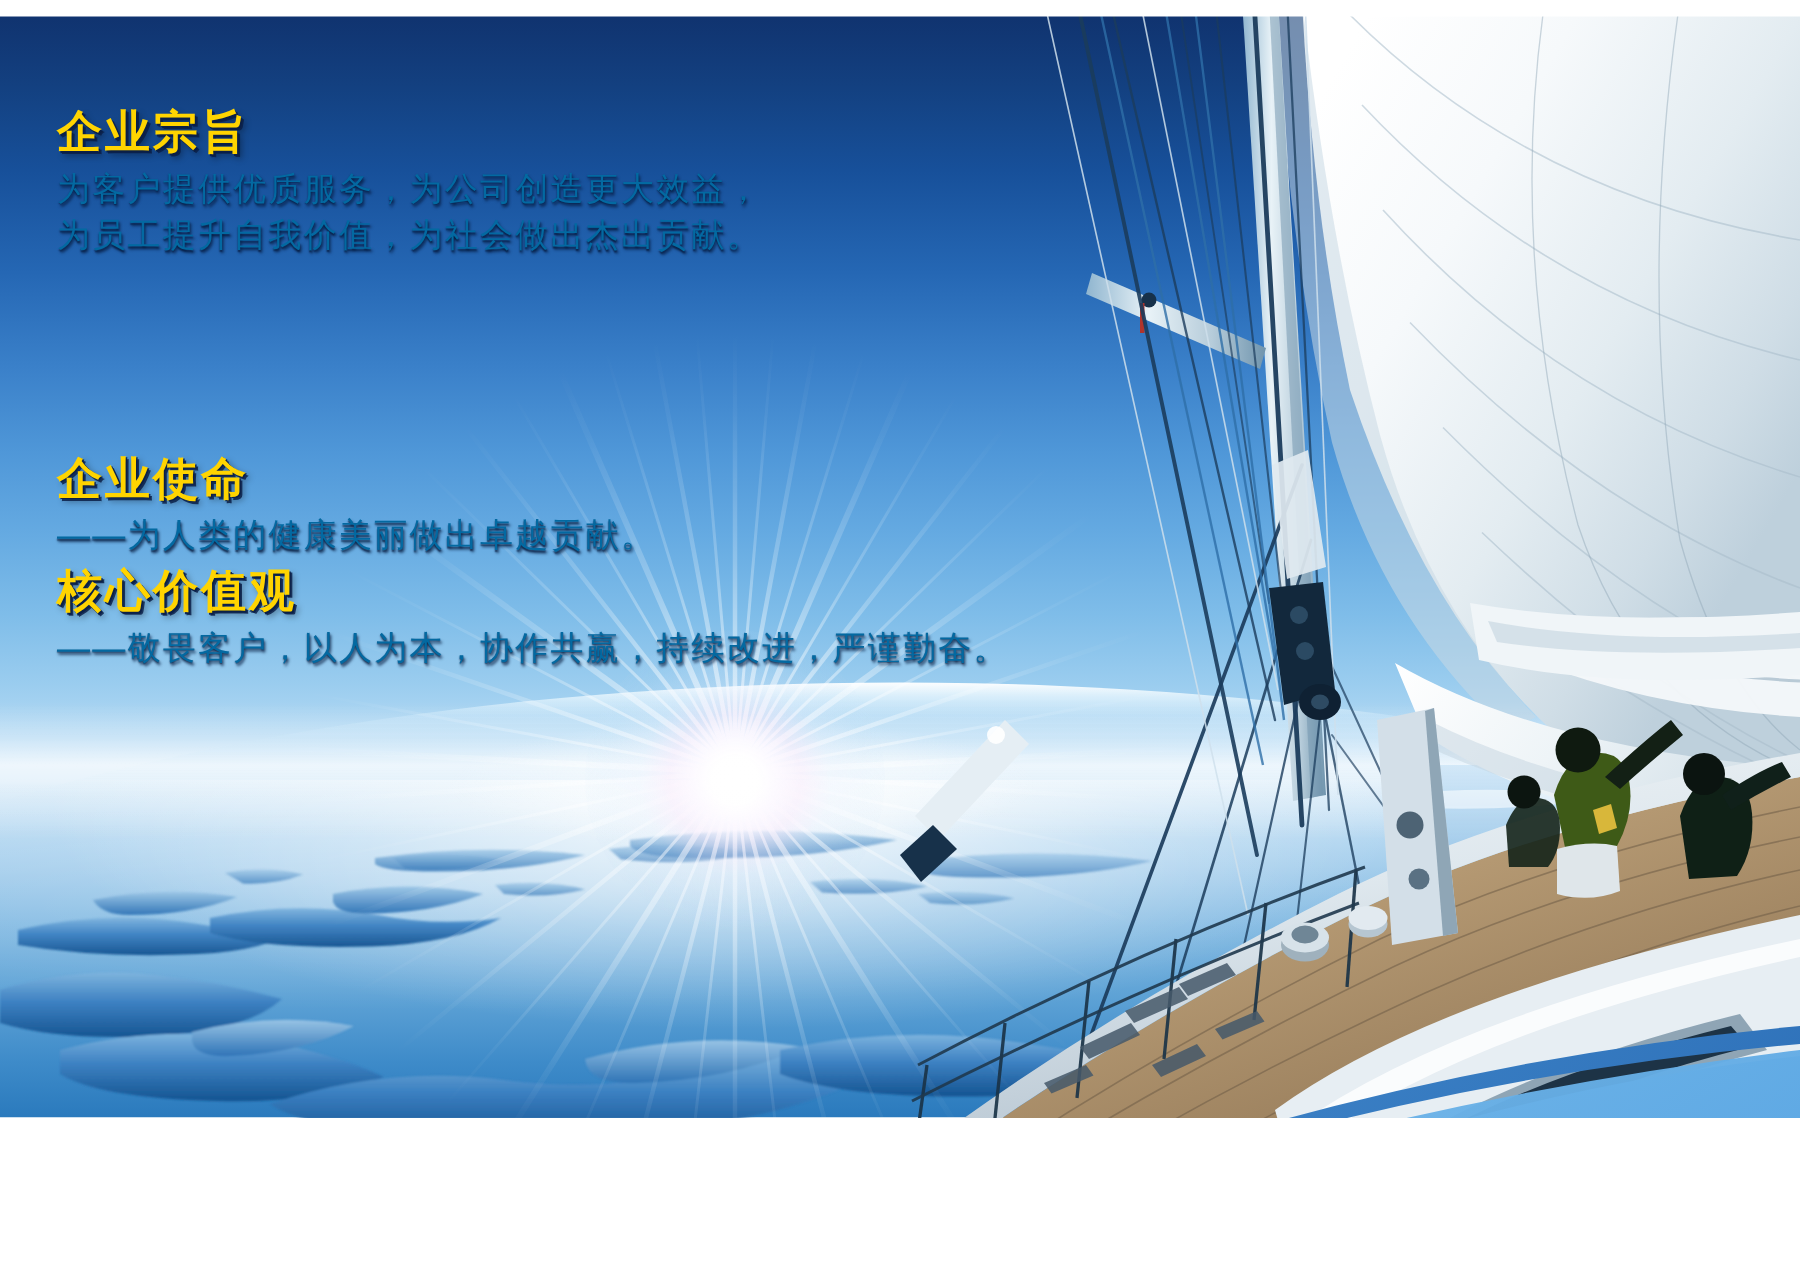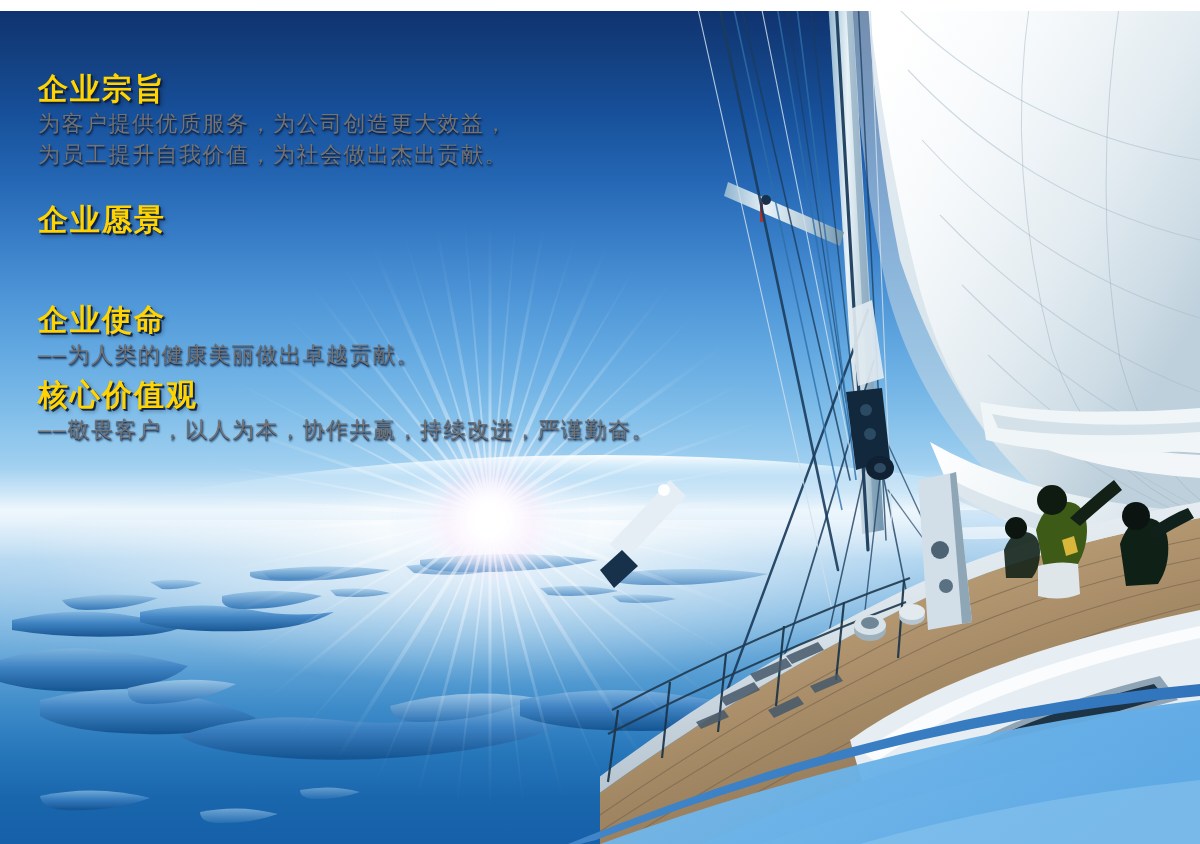--- a/index.html
+++ b/index.html
@@ -4,21 +4,21 @@
 <title>Corporate Culture Banner</title>
 <style>
   * { margin:0; padding:0; box-sizing:border-box; }
   html,body {
     background:#ffffff;
     font-family:"Liberation Serif","DejaVu Serif",serif;
   }
   #banner {
     position:relative;
     width:1200px;
-    height:844px;
+    height:745px;
     overflow:hidden;
     background:#ffffff;
   }
 
   
   .top-strip {
     position:absolute; left:0; top:0; width:1200px; height:11px;
     background:#ffffff; z-index:60;
   }
 
@@ -138,25 +138,25 @@
     line-height:34px;
     letter-spacing:2px;
     color:#FFD400;
     text-shadow:
       2px 2px 0 rgba(10,30,70,0.85),
       1px 1px 0 rgba(10,30,70,0.9),
       3px 3px 4px rgba(0,0,0,0.35);
     white-space:nowrap;
   }
   .line {
-    font-family:Liberation Mono, monospace;
+    font-family:Liberation Sans, sans-serif;
     font-size:22px;
     line-height:31px;
     letter-spacing:1.5px;
-    color:#737373;
+    color:#0369a1;
     text-shadow:
       1px 2px 2px rgba(5,25,60,0.80),
       0 1px 1px rgba(5,25,60,0.65);
     white-space:nowrap;
     margin-top:4px;
   }
   .line + .line { margin-top:0;text-align:right; }
 </style>
 </head>
 <body>
@@ -514,21 +514,20 @@
 
   <div class="text-layer">
 
     <div class="block b1">
       <div class="heading">企业宗旨</div>
       <div class="line">为客户提供优质服务，为公司创造更大效益，</div>
       <div class="line">为员工提升自我价值，为社会做出杰出贡献。</div>
     </div>
 
     <div class="block b2">
-      <div class="heading">企业愿景</div>
     </div>
 
     <div class="block b3">
       <div class="heading">企业使命</div>
       <div class="line">——为人类的健康美丽做出卓越贡献。</div>
     </div>
 
     <div class="block b4">
       <div class="heading">核心价值观</div>
       <div class="line">——敬畏客户，以人为本，协作共赢，持续改进，严谨勤奋。</div>

